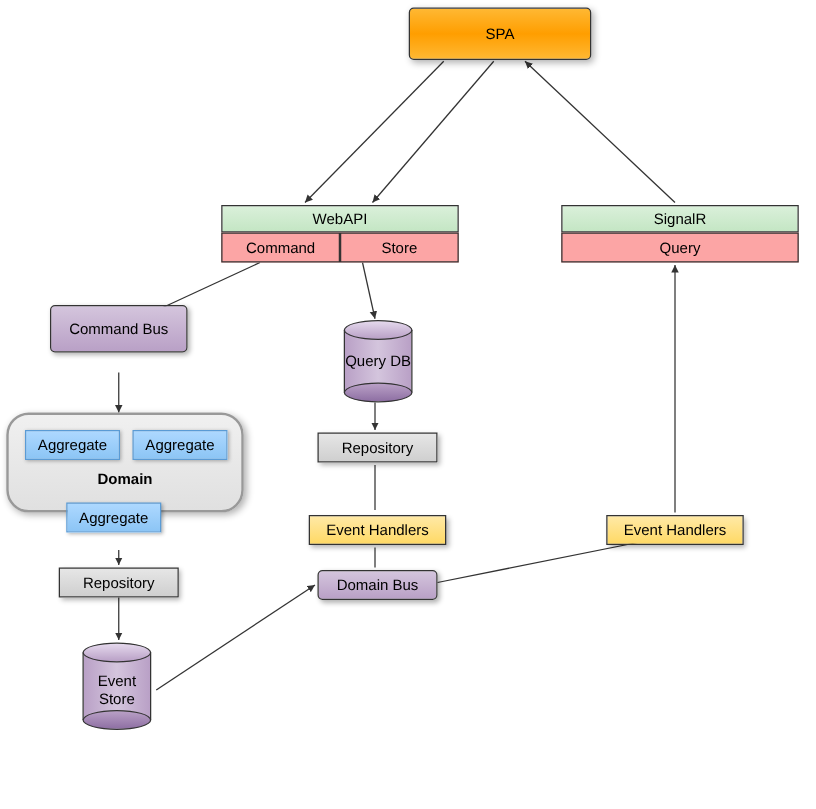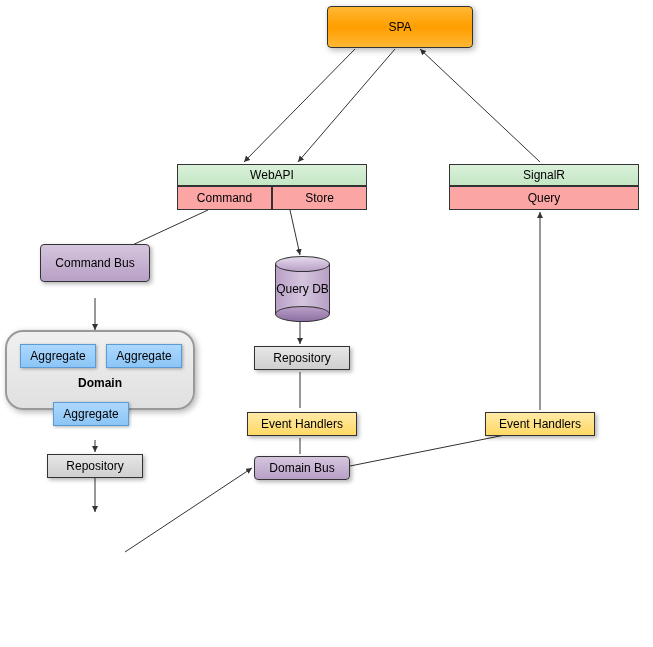--- a/index.html
+++ b/index.html
@@ -122,14 +122,21 @@
     </div>
 
 <div class="box purple-box" style="left:254px;top:456px;width:96px;height:24px">
       <span>Domain Bus</span>
     </div>
 
 <div class="box gray-box" style="left:47px;top:454px;width:96px;height:24px">
       <span>Repository</span>
     </div>
 
+<div class="cylinder" style="left:66px;top:514px;width:55px;height:70px">
+<div class="top"></div>
+      <div class="body" style="height:54px"></div>
+      <div class="bottom" style="top:54px"></div>
+<div class="label" style="top:24px;white-space:pre-line">Event
+Store</div>
+</div>
 
 </div>
 
 </body></html>

